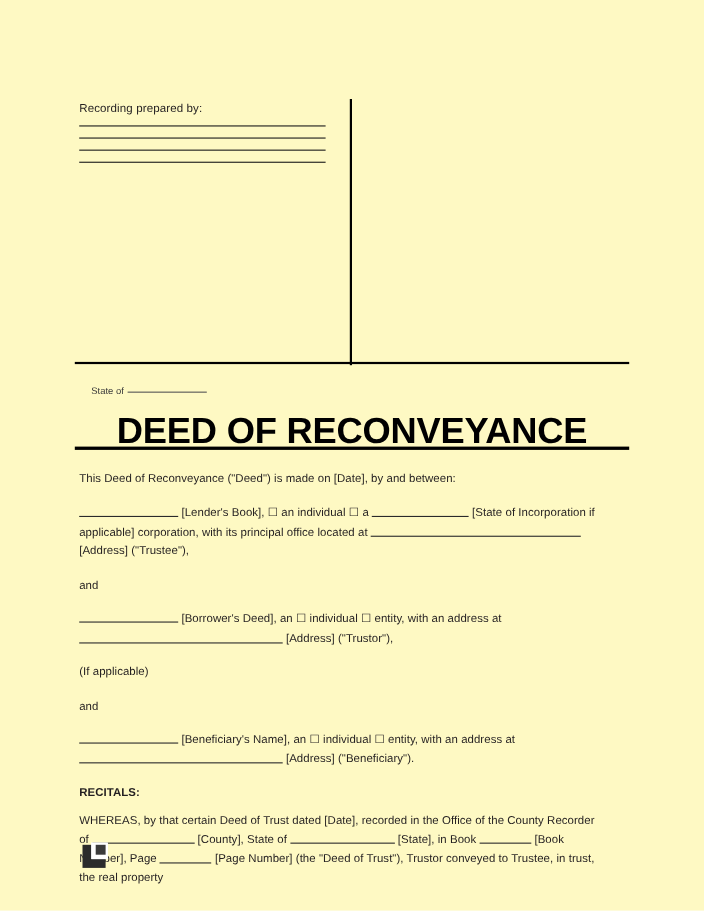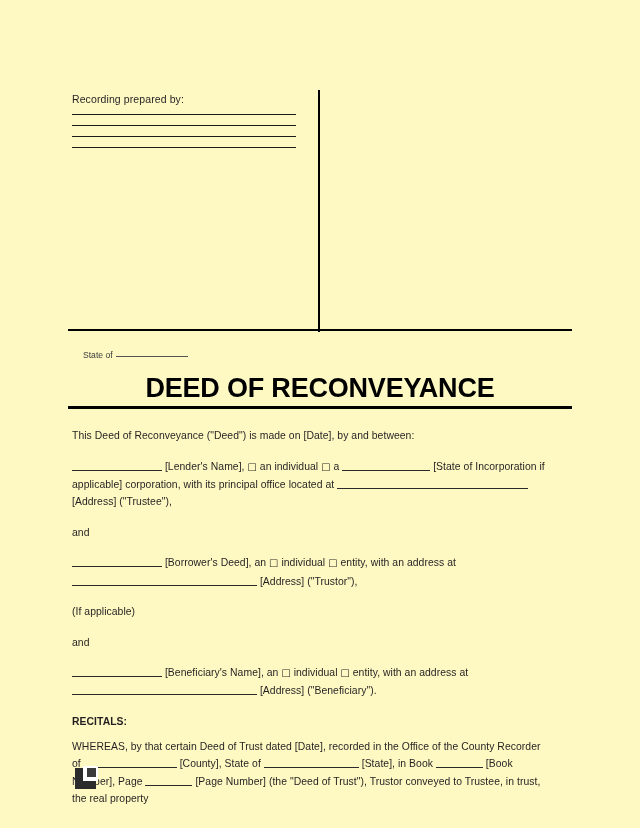--- a/index.html
+++ b/index.html
@@ -86,21 +86,21 @@
     margin-left: 3px;
     vertical-align: 1px;
   }
 
   .doc-title {
     position: absolute;
     left: 0;
     top: 373px;
     width: 640px;
     text-align: center;
-    font-size: 27px;
+    font-size: 33px;
     font-weight: bold;
     letter-spacing: -0.2px;
     color: #000000;
   }
 
   .h-rule-title {
     position: absolute;
     left: 68px;
     top: 406px;
     width: 504px;
@@ -201,21 +201,21 @@
   </div>
 
   <div class="doc-title">DEED OF RECONVEYANCE</div>
   <div class="h-rule-title"></div>
 
   <div class="body-block">
 
     <p class="para">This Deed of Reconveyance ("Deed") is made on [Date], by and between:</p>
 
     <p class="para"><span class="fill f-name"></span>
-      <span>[Lender's Name],</span>
+      <span>[Lender's Book],</span>
       <span class="bx">☐</span>
       <span>an individual</span>
       <span class="bx">☐</span>
       <span>a</span>
       <span class="fill f-state"></span>
       <span>[State of Incorporation if applicable] corporation, with its principal office located at</span>
       <span class="fill f-addr"></span>
       <span>[Address] ("Trustee"),</span>
     </p>
 

